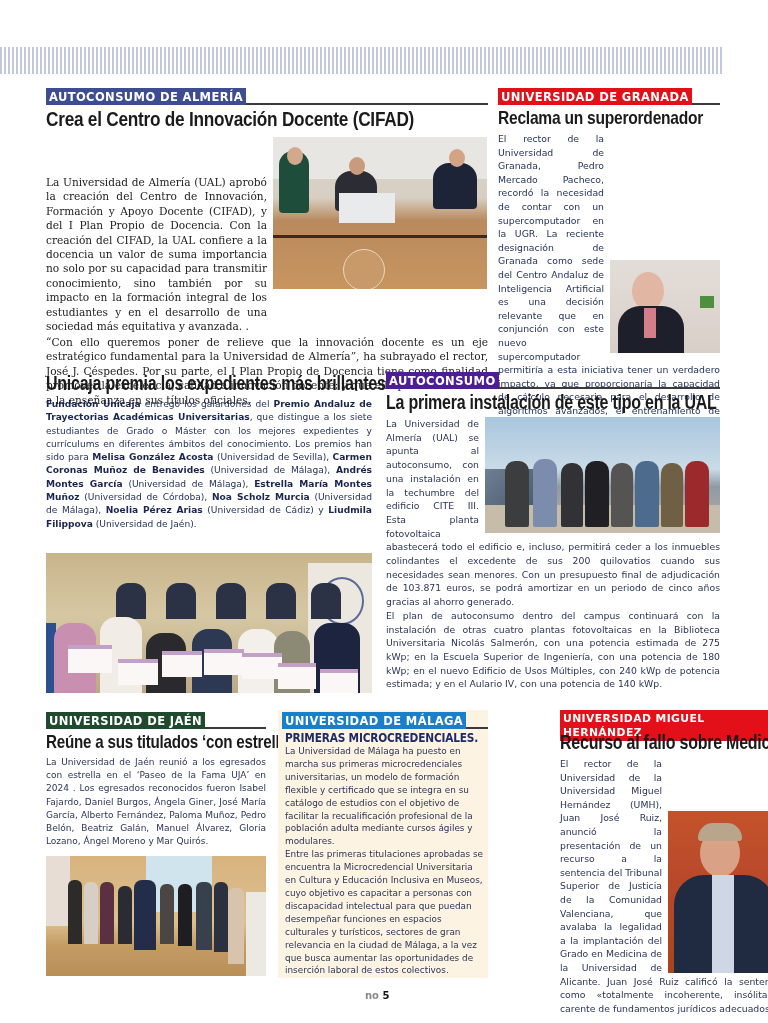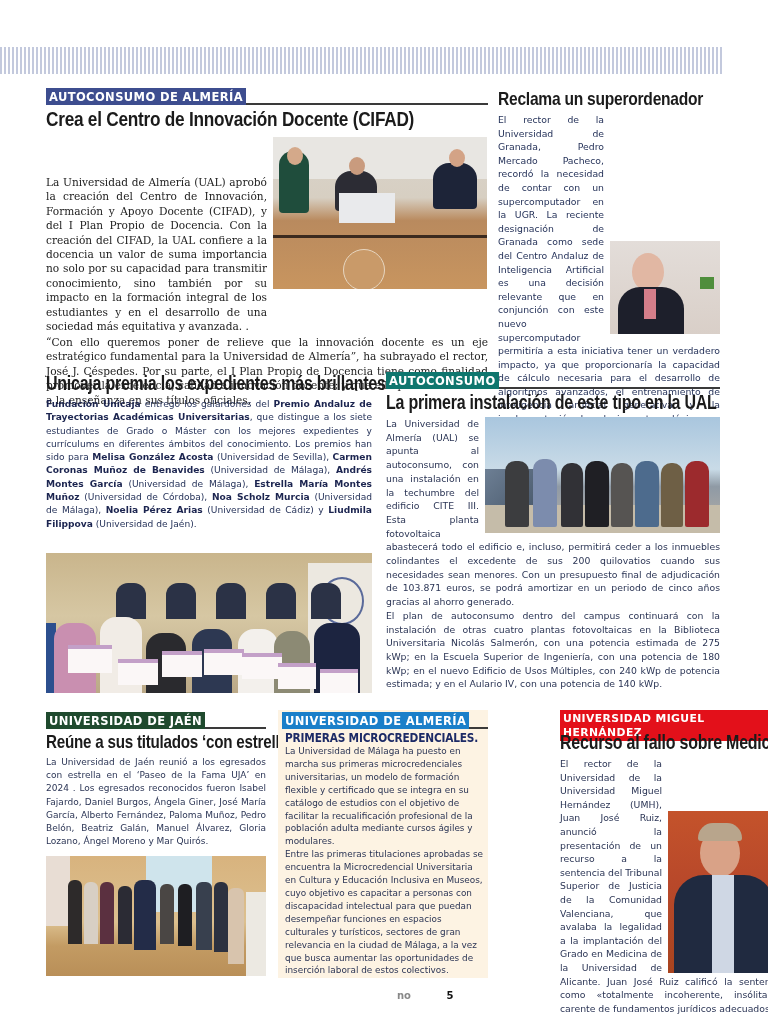--- a/index.html
+++ b/index.html
@@ -9,21 +9,21 @@
   .sec { position:absolute; }
   .kicker-row { position:relative; height:17px; border-bottom:2px solid #3a3a3a; }
   .kicker { display:inline-block; color:#fff; font-weight:bold; font-size:11.5px; letter-spacing:0.4px; padding:2px 3px 1px 3px; line-height:14px; font-family:"DejaVu Sans", sans-serif; }
   .headline { font-family:"Liberation Sans", sans-serif; font-weight:bold; font-size:19px; color:#1b1b1b; transform:scaleX(0.82); transform-origin:left; white-space:nowrap; margin:2px 0 3px 0; letter-spacing:-0.3px; }
   .body-serif { font-family:"DejaVu Serif", serif; font-size:10.6px; line-height:14.4px; color:#222; text-align:justify;margin-top:44px; }
   .body-sans { font-family:"DejaVu Sans", sans-serif; font-size:9px; line-height:13.2px; color:#26335a; text-align:justify; }
   .body-sans b { color:#1c2550;margin-top:28px; }
   .photo { position:absolute; overflow:hidden; }
   .float-r { float:right; }
   .footer { position:absolute; left:365px; top:990px; font-family:"DejaVu Sans", sans-serif; font-size:10px; font-weight:bold; color:#888; }
-  .footer span { color:#111;margin-left:32px; }
+  .footer span { color:#111; }
 </style>
 </head>
 <body>
 
 <div class="stripes"></div>
 
 <div class="sec" style="left:46px; top:86px; width:442px;">
   <div class="kicker-row">
     <span class="kicker" style="background:#3d4d8f;">AUTOCONSUMO DE ALMERÍA</span>
   </div>
@@ -38,20 +38,23 @@
   <div style="position:absolute; left:62px; top:34px; width:42px; height:40px; background:#2c2c34; border-radius:16px 16px 4px 4px;"></div>
   <div style="position:absolute; left:76px; top:20px; width:16px; height:18px; background:#c99b7e; border-radius:50%;"></div>
   <div style="position:absolute; left:66px; top:56px; width:56px; height:30px; background:#e9eaec;"></div>
   <div style="position:absolute; left:160px; top:26px; width:44px; height:46px; background:#1d2438; border-radius:16px 16px 4px 4px;"></div>
   <div style="position:absolute; left:176px; top:12px; width:16px; height:18px; background:#d3a386; border-radius:50%;"></div>
   <div style="position:absolute; left:0; top:98px; width:100%; height:3px; background:#3b2a1f;"></div>
   <div style="position:absolute; left:70px; top:112px; width:40px; height:40px; border-radius:50%; border:1px solid #e7d6c0; background:#c99a69;"></div>
 </div>
 
 <div class="sec" style="left:498px; top:86px; width:222px;">
+  <div class="kicker-row">
+    <span class="kicker" style="background:#e3101a;">UNIVERSIDAD DE GRANADA</span>
+  </div>
   <div class="headline" style="font-size:19px;">Reclama un superordenador</div>
   <div class="photo float-r" style="position:relative; width:110px; height:93px; margin:128px 0 0 6px; background:linear-gradient(180deg,#e3ddd9,#d9cfc8);">
     <div style="position:absolute; left:22px; top:12px; width:32px; height:38px; background:#e1b7a3; border-radius:50%;"></div>
     <div style="position:absolute; left:8px; top:46px; width:66px; height:50px; background:#1d1f2b; border-radius:22px 22px 0 0;"></div>
     <div style="position:absolute; left:34px; top:48px; width:12px; height:30px; background:#d57e8a;"></div>
     <div style="position:absolute; left:90px; top:36px; width:14px; height:12px; background:#4f8e3c;"></div>
   </div>
   <div class="body-sans" style="font-size:9.3px; line-height:13.6px;">El rector de la Universidad de Granada, Pedro Mercado Pacheco, recordó la necesidad de contar con un supercomputador en la UGR. La reciente designación de Granada como sede del Centro Andaluz de Inteligencia Artificial es una decisión relevante que en conjunción con este nuevo supercomputador permitiría a esta iniciativa tener un verdadero impacto, ya que proporcionaría la capacidad de cálculo necesaria para el desarrollo de algoritmos avanzados, el entrenamiento de inteligencia artificial generativa y la implementación de soluciones tecnológicas en empresas y parques científicos andaluces.</div>
 </div>
 
@@ -81,21 +84,21 @@
   <div style="position:absolute; left:72px; top:106px; width:40px; height:22px; background:#fbf7f7; border-top:4px solid #c3a0c8;"></div>
   <div style="position:absolute; left:116px; top:98px; width:40px; height:22px; background:#fbf7f7; border-top:4px solid #c3a0c8;"></div>
   <div style="position:absolute; left:158px; top:96px; width:40px; height:22px; background:#fbf7f7; border-top:4px solid #c3a0c8;"></div>
   <div style="position:absolute; left:196px; top:100px; width:40px; height:22px; background:#fbf7f7; border-top:4px solid #c3a0c8;"></div>
   <div style="position:absolute; left:232px; top:110px; width:38px; height:22px; background:#fbf7f7; border-top:4px solid #c3a0c8;"></div>
   <div style="position:absolute; left:274px; top:116px; width:38px; height:22px; background:#fbf7f7; border-top:4px solid #c3a0c8;"></div>
 </div>
 
 <div class="sec" style="left:386px; top:370px; width:334px;">
   <div class="kicker-row">
-    <span class="kicker" style="background:#0f766e;">AUTOCONSUMO</span>
+    <span class="kicker" style="background:#4c1d95;">AUTOCONSUMO</span>
   </div>
   <div class="headline" style="font-size:20px; transform:scaleX(0.8);">La primera instalación de este tipo en la UAL</div>
   <div class="photo float-r" style="position:relative; width:235px; height:116px; margin:0 0 4px 6px; background:linear-gradient(180deg,#a9c6de 0%,#c9dbe7 45%,#8f9aa5 60%,#b7b0a6 100%);">
     <div style="position:absolute; left:0; top:52px; width:60px; height:64px; background:linear-gradient(135deg,#6d7f94,#3d4c5e);"></div>
     <div style="position:absolute; left:0; top:88px; width:100%; height:28px; background:#c5bca9;"></div>
     <div style="position:absolute; left:20px; top:44px; width:24px; height:66px; background:#3c3d3f; border-radius:10px 10px 2px 2px;"></div>
     <div style="position:absolute; left:48px; top:42px; width:24px; height:68px; background:#7c8cad; border-radius:10px 10px 2px 2px;"></div>
     <div style="position:absolute; left:76px; top:46px; width:22px; height:64px; background:#313136; border-radius:10px 10px 2px 2px;"></div>
     <div style="position:absolute; left:100px; top:44px; width:24px; height:66px; background:#1f1f24; border-radius:10px 10px 2px 2px;"></div>
     <div style="position:absolute; left:126px; top:46px; width:22px; height:64px; background:#565452; border-radius:10px 10px 2px 2px;"></div>
@@ -125,21 +128,21 @@
   <div style="position:absolute; left:114px; top:28px; width:14px; height:60px; background:#4a4644; border-radius:6px 6px 0 0;"></div>
   <div style="position:absolute; left:132px; top:28px; width:14px; height:62px; background:#1e1e22; border-radius:6px 6px 0 0;"></div>
   <div style="position:absolute; left:150px; top:26px; width:16px; height:68px; background:#38404e; border-radius:6px 6px 0 0;"></div>
   <div style="position:absolute; left:168px; top:26px; width:14px; height:70px; background:#2c3140; border-radius:6px 6px 0 0;"></div>
   <div style="position:absolute; left:182px; top:32px; width:16px; height:76px; background:#d8c4ad; border-radius:6px 6px 0 0;"></div>
   <div style="position:absolute; left:200px; top:36px; width:20px; height:84px; background:#ece9e2;"></div>
 </div>
 
 <div class="sec" style="left:278px; top:710px; width:210px; height:268px; background:#fdf3e3;">
   <div class="kicker-row" style="margin-left:4px;">
-    <span class="kicker" style="background:#1a7fc9;">UNIVERSIDAD DE ALMERÍA</span>
+    <span class="kicker" style="background:#1a7fc9;">UNIVERSIDAD DE MÁLAGA</span>
   </div>
   <div style="font-family:'DejaVu Sans',sans-serif; font-weight:bold; font-size:11.5px; color:#1c2a66; margin:2px 0 0 7px; letter-spacing:-0.2px; transform:scaleX(0.92); transform-origin:left; white-space:nowrap;">PRIMERAS MICROCREDENCIALES.</div>
   <div class="body-sans" style="font-size:8.9px; line-height:12.9px; text-align:left; margin:0 4px 0 7px; color:#2b3555;">La Universidad de Málaga ha puesto en marcha sus primeras microcredenciales universitarias, un modelo de formación flexible y certificado que se integra en su catálogo de estudios con el objetivo de facilitar la recualificación profesional de la población adulta mediante cursos ágiles y modulares.</div>
   <div class="body-sans" style="font-size:8.9px; line-height:12.9px; text-align:left; margin:0 4px 0 7px; color:#2b3555;">Entre las primeras titulaciones aprobadas se encuentra la Microcredencial Universitaria en Cultura y Educación Inclusiva en Museos, cuyo objetivo es capacitar a personas con discapacidad intelectual para que puedan desempeñar funciones en espacios culturales y turísticos, sectores de gran relevancia en la ciudad de Málaga, a la vez que busca aumentar las oportunidades de inserción laboral de estos colectivos.</div>
 </div>
 
 <div class="sec" style="left:520px; top:710px; width:224px;margin-left:40px;">
   <div class="kicker-row">
     <span class="kicker" style="background:#e3101a; font-size:10.8px;">UNIVERSIDAD MIGUEL HERNÁNDEZ</span>
   </div>

